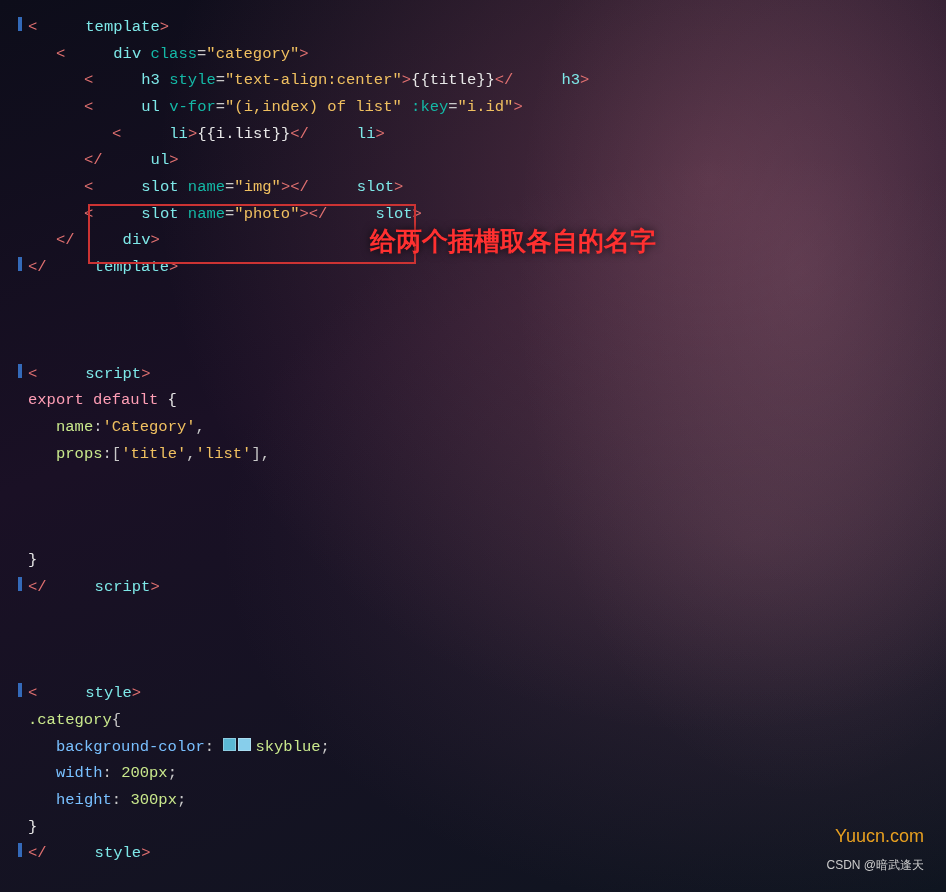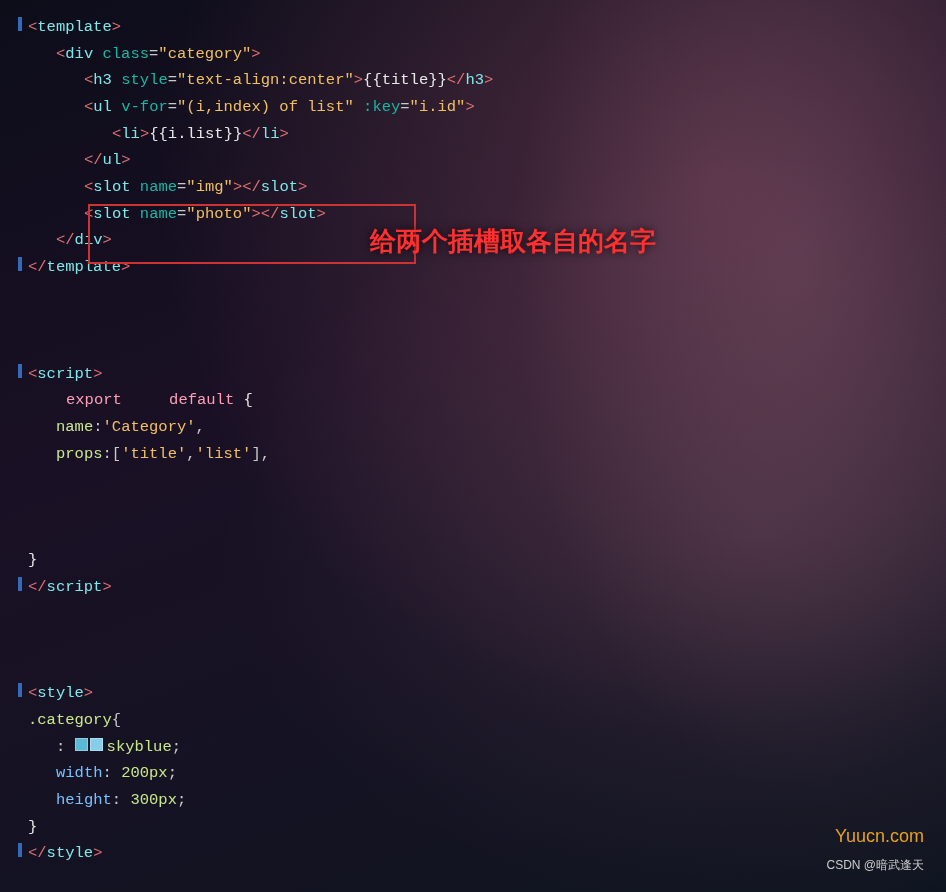--- a/index.html
+++ b/index.html
@@ -47,22 +47,22 @@
       line-height: 1.72;
       font-size: 15.5px;
       white-space: pre;
     }
 
     
     .tag      { color: #e07070; }          
     .attr     { color: #14b8a6; }          
     .str      { color: #f0c060; }          
     .punct    { color: #c9c9c9; }          
-    .kw-pink  { color: #ff9eb5; margin-left: 38px; }          
-    .kw-cyan  { color: #7ee8e8; }          
+    .kw-pink  { color: #ff9eb5; }          
+    .kw-cyan  { color: #7ee8e8; margin-left: 48px; }          
     .text-white { color: #e8e8e8; }
     .prop-name  { color: #c9e88c; }        
     .prop-val   { color: #f0c060; text-align: center; }        
     .css-prop   { color: #79c0ff; }
     .css-val    { color: #c9e88c; }
     .css-cls    { color: #c9e88c; }
 
     
     .annotation {
       position: absolute;
@@ -283,20 +283,21 @@
 
   <div class="code-line">
     <span class="line-indicator inactive"></span>
     <span class="css-cls">.category</span>
     <span class="punct">{</span>
   </div>
 
   <div class="code-line">
     <span class="line-indicator inactive"></span>
     <span class="i1"></span>
+    <span class="css-prop">background-color</span>
     <span class="punct">: </span>
     <span class="color-swatch" style="background:#5bb8d4;"></span>
     <span class="color-swatch" style="background:#87ceeb; margin-right:4px;"></span>
     <span class="css-val">skyblue</span>
     <span class="punct">;</span>
   </div>
 
   <div class="code-line">
     <span class="line-indicator inactive"></span>
     <span class="i1"></span>

